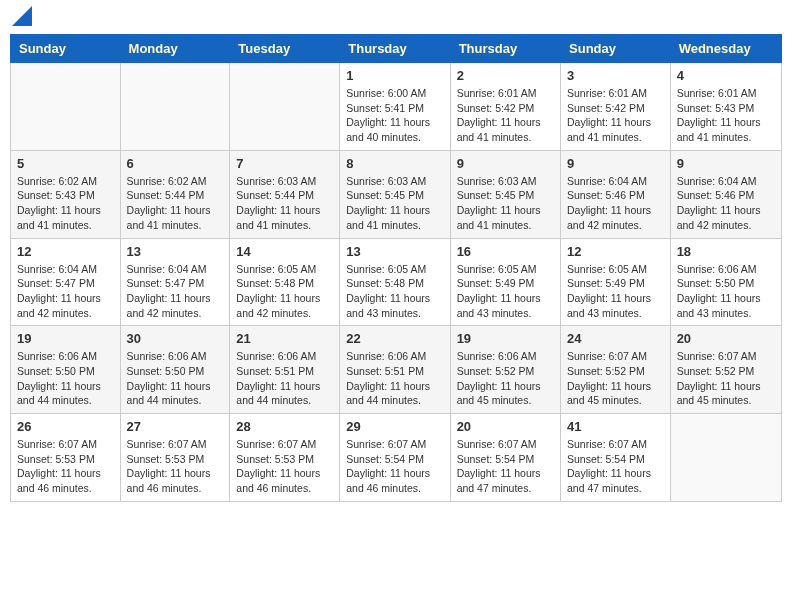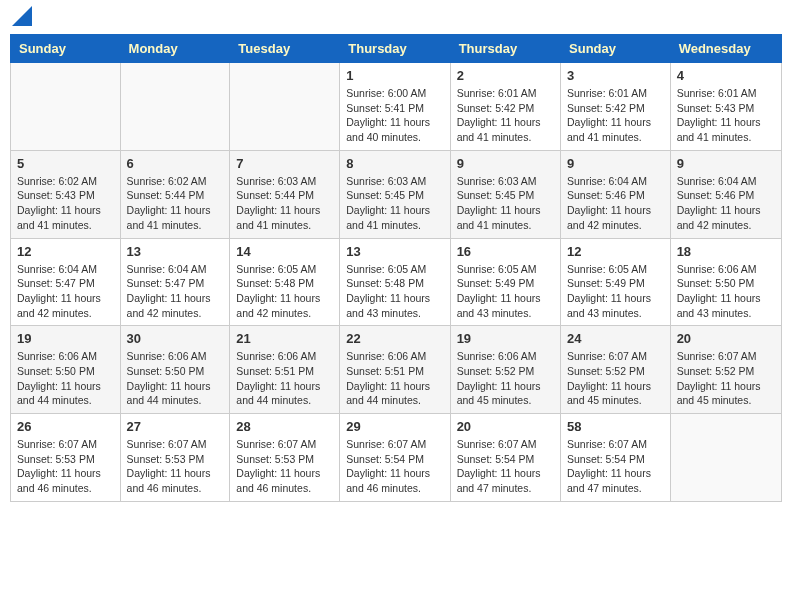--- a/index.html
+++ b/index.html
@@ -306,21 +306,21 @@
 Sunset: 5:54 PM
 Daylight: 11 hours and 46 minutes.</div>
         </td>
         <td>
           <div class="day-num">20</div>
           <div class="day-info" style="white-space: pre-line;">Sunrise: 6:07 AM
 Sunset: 5:54 PM
 Daylight: 11 hours and 47 minutes.</div>
         </td>
         <td>
-          <div class="day-num">58</div>
+          <div class="day-num">41</div>
           <div class="day-info" style="white-space: pre-line;">Sunrise: 6:07 AM
 Sunset: 5:54 PM
 Daylight: 11 hours and 47 minutes.</div>
         </td>
         <td class="empty"></td>
       </tr>
     </tbody>
 </table>
 
 </body></html>

